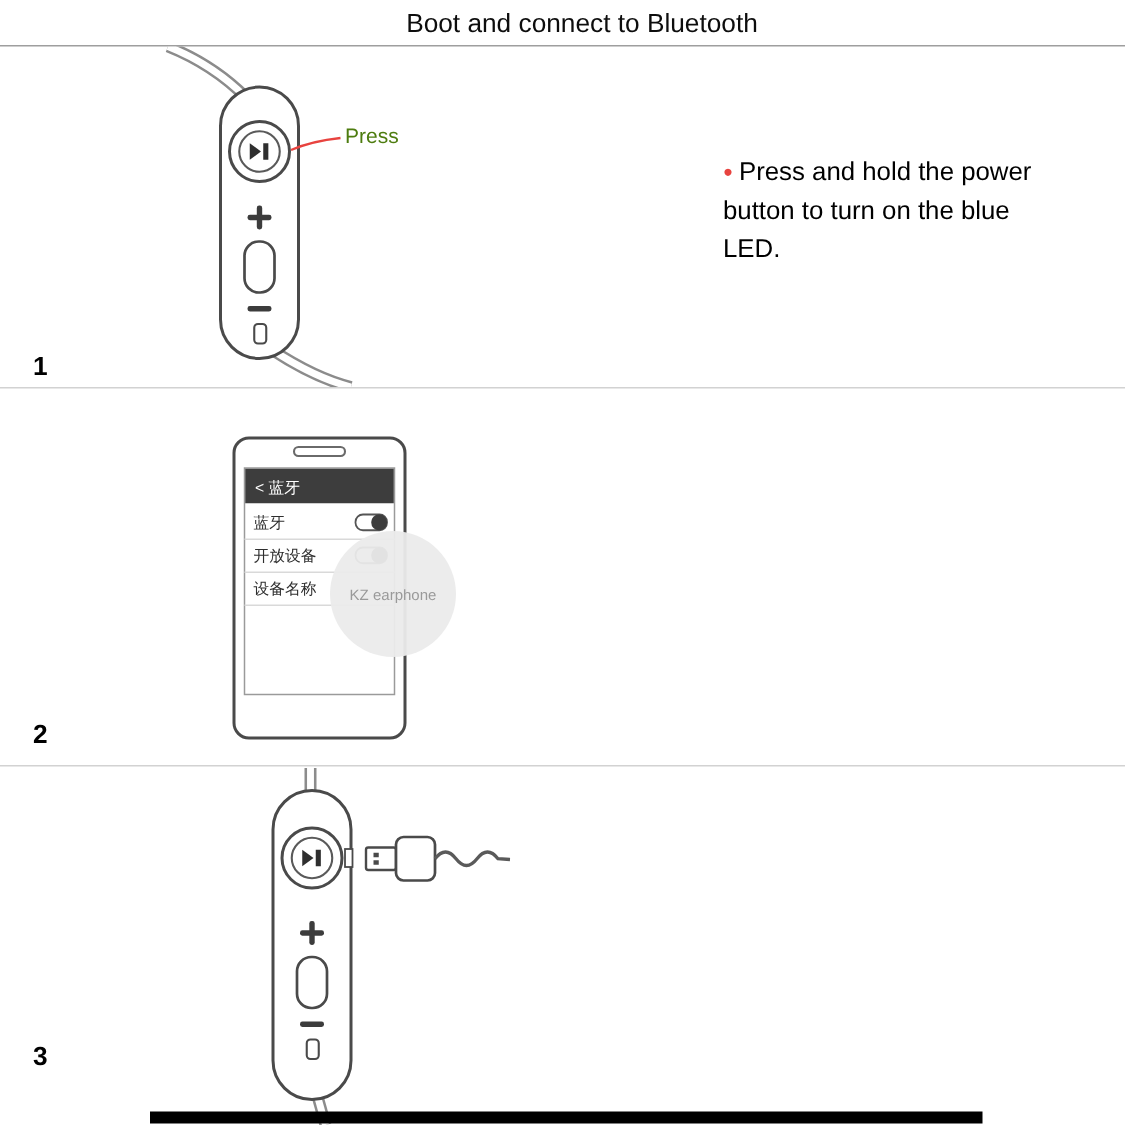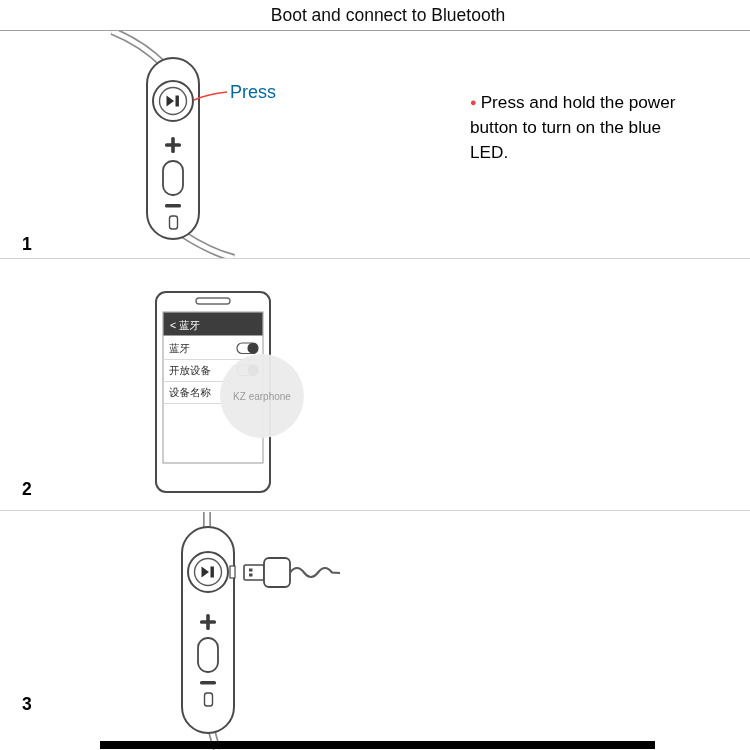--- a/index.html
+++ b/index.html
@@ -14,27 +14,27 @@
     font-size:17.5px; color:#0d0d0d;margin-left:13px;
   }
   .divider { position:absolute; left:0; width:750px; height:1px; }
   .divider.dark  { background:#9e9e9e; }
   .divider.light { background:#d2d2d2; }
   .step-num {
     position:absolute; left:22px; font-size:17.5px; font-weight:bold; color:#000;
   }
   .illus { position:absolute; }
   .press-label {
-    position:absolute; left:230px; top:82px; font-size:18px; color:#0369a1;
+    position:absolute; left:230px; top:82px; font-size:14px; color:#4d7c0f;
   }
   .step-text {
     position:absolute; left:470px; width:230px;
     font-size:17.2px; line-height:25px; color:#000;
   }
-  .step-text p { margin:0; }
+  .step-text p { margin:12px; }
   .bullet {
     color:#e8433f; font-size:11px; vertical-align:2px; margin-right:4px;
   }
   .bottom-bar {
     position:absolute; left:100px; top:741px; width:555px; height:8px; background:#000;
   }
   svg text { font-family:"Liberation Sans","DejaVu Sans",sans-serif; }
 </style>
 </head>
 <body>

